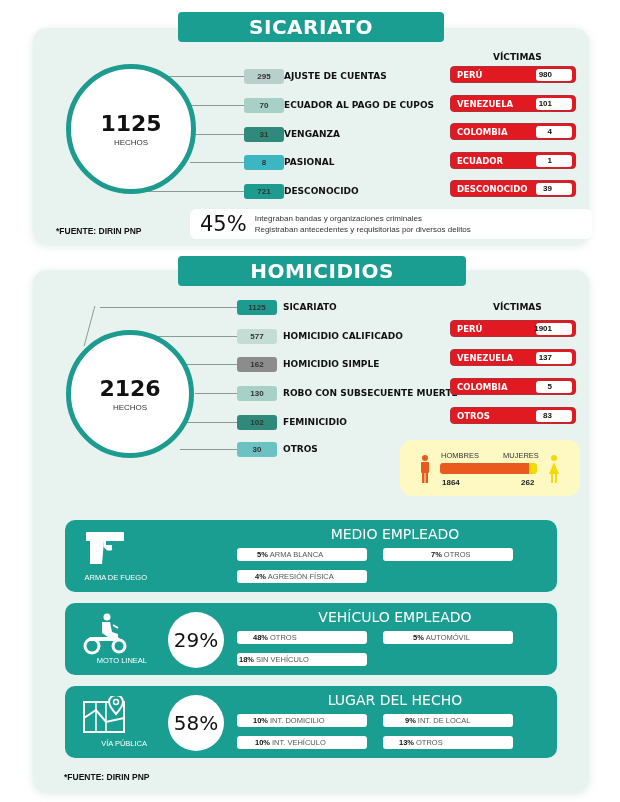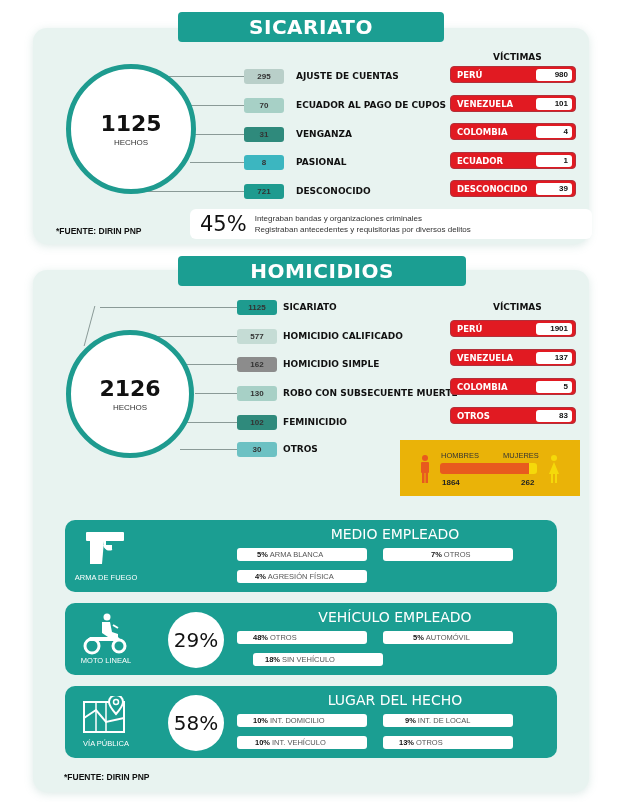--- a/index.html
+++ b/index.html
@@ -5,37 +5,37 @@
 *{box-sizing:border-box;margin:0;padding:0}
 body{width:620px;height:802px;background:#ffffff;font-family:"Liberation Sans",sans-serif;position:relative;overflow:hidden}
 .panel{position:absolute;background:#e8f3f0;border-radius:14px;box-shadow:0 2px 8px rgba(120,170,160,0.25)}
 .title-bar{position:absolute;background:#1b9e92;color:#fff;border-radius:4px;text-align:center;font-weight:bold;font-family:"DejaVu Sans",sans-serif;letter-spacing:0.5px}
 .circle{position:absolute;background:#fff;border:5px solid #1e9b8f;border-radius:50%;display:flex;flex-direction:column;align-items:center;justify-content:center}
 .circle .big{font-size:22px;font-weight:bold;color:#111;font-family:"DejaVu Sans",sans-serif}
 .circle .small{font-size:8px;color:#333;margin-top:2px}
 .line{position:absolute;height:1px;background:#8a9a97}
 .cat{position:absolute;display:flex;align-items:center;height:16px}
 .cat .num{width:40px;height:15px;border-radius:3px;font-size:8px;font-weight:bold;display:flex;align-items:center;justify-content:center;color:#333}
-.cat .lbl{font-size:9px;font-weight:bold;color:#111;margin-left:12px;white-space:nowrap;font-family:"DejaVu Sans",sans-serif}
+.cat .lbl{font-size:9px;font-weight:bold;color:#111;white-space:nowrap;font-family:"DejaVu Sans",sans-serif}
 .victims-h{position:absolute;font-size:9px;font-weight:bold;color:#111;font-family:"DejaVu Sans",sans-serif}
 .vic{position:absolute;width:126px;height:17px;background:#e11a22;border-radius:4px;border:1px solid #b2303a;display:flex;align-items:center;justify-content:space-between;padding-left:6px;padding-right:3px}
 .vic .c{color:#fff;font-size:8.5px;font-weight:bold;font-family:"DejaVu Sans",sans-serif}
-.vic .v{background:#fff;width:36px;height:12px;border-radius:3px;font-size:8px;font-weight:bold;display:flex;align-items:center;justify-content:flex-end;padding-right:4px;color:#111}
+.vic .v{background:#fff;width:36px;height:12px;border-radius:3px;font-size:8px;font-weight:bold;display:flex;align-items:center;justify-content:flex-end;padding-right:20px;color:#111}
 .fuente{position:absolute;font-size:8.5px;font-weight:bold;color:#111}
 .stat-box{position:absolute;background:#fff;border-radius:6px;display:flex;align-items:center;padding-left:10px}
 .stat-box .pct{font-size:21px;color:#111;font-family:"DejaVu Sans",sans-serif}
 .stat-box .txt{font-size:8px;color:#333;margin-left:8px;line-height:11px}
 .band{position:absolute;left:65px;width:492px;height:72px;background:#1b9e92;border-radius:10px}
 .band .icon{position:absolute;left:10px;top:10px;width:60px;height:40px;display:flex;justify-content:center}
-.band .icon-lbl{position:absolute;left:0;width:82px;top:53px;text-align:center;color:#fff;font-size:7.5px}
+.band .icon-lbl{position:absolute;left:0;width:82px;top:53px;text-align:right;color:#fff;font-size:7.5px}
 .band .pc{position:absolute;left:103px;top:9px;width:56px;height:56px;border-radius:50%;background:#fff;display:flex;align-items:center;justify-content:center;font-size:20px;color:#111;font-family:"DejaVu Sans",sans-serif}
 .band .bt{position:absolute;left:170px;width:320px;top:6px;text-align:center;color:#fff;font-size:14px;font-family:"DejaVu Sans",sans-serif}
 .pill{position:absolute;height:13px;width:130px;background:#fff;border-radius:3px;font-size:7.5px;color:#555;display:flex;align-items:center}
 .pill b{color:#111;margin-right:2px}
-.gender{position:absolute;background:#eab308;border-radius:0}
+.gender{position:absolute;background:#fef9c3;border-radius:12px}
 </style>
 </head>
 <body>
 
 <div class="panel" style="left:33px;top:28px;width:556px;height:216px"></div>
 <div class="title-bar" style="left:178px;top:12px;width:266px;height:30px;line-height:30px;font-size:20px">SICARIATO</div>
 
 <div class="line" style="left:140px;top:76px;width:104px"></div>
 <div class="line" style="left:190px;top:105px;width:54px"></div>
 <div class="line" style="left:195px;top:134px;width:49px"></div>
@@ -219,21 +219,21 @@
   <div class="pc">29%</div>
   <div class="bt">VEHÍCULO EMPLEADO</div>
   <div class="pill" style="left:172px;top:28px;padding-left:16px">
       <b>48%</b>
       <span>OTROS</span>
     </div>
   <div class="pill" style="left:318px;top:28px;padding-left:30px">
       <b>5%</b>
       <span>AUTOMÓVIL</span>
     </div>
-  <div class="pill" style="left:188px;top:50px;padding-left:12px">
+  <div class="pill" style="left:172px;top:50px;padding-left:2px">
       <b>18%</b>
       <span>SIN VEHÍCULO</span>
     </div>
 </div>
 
 <div class="band" style="top:686px">
   <div class="icon">
     <svg width="46" height="38" viewBox="0 0 46 38">
       <rect x="2" y="6" width="40" height="30" fill="none" stroke="#fff" stroke-width="2"></rect>
       <path d="M2 22 l12 -8 l10 12 l18 -4" stroke="#fff" stroke-width="2" fill="none"></path>

